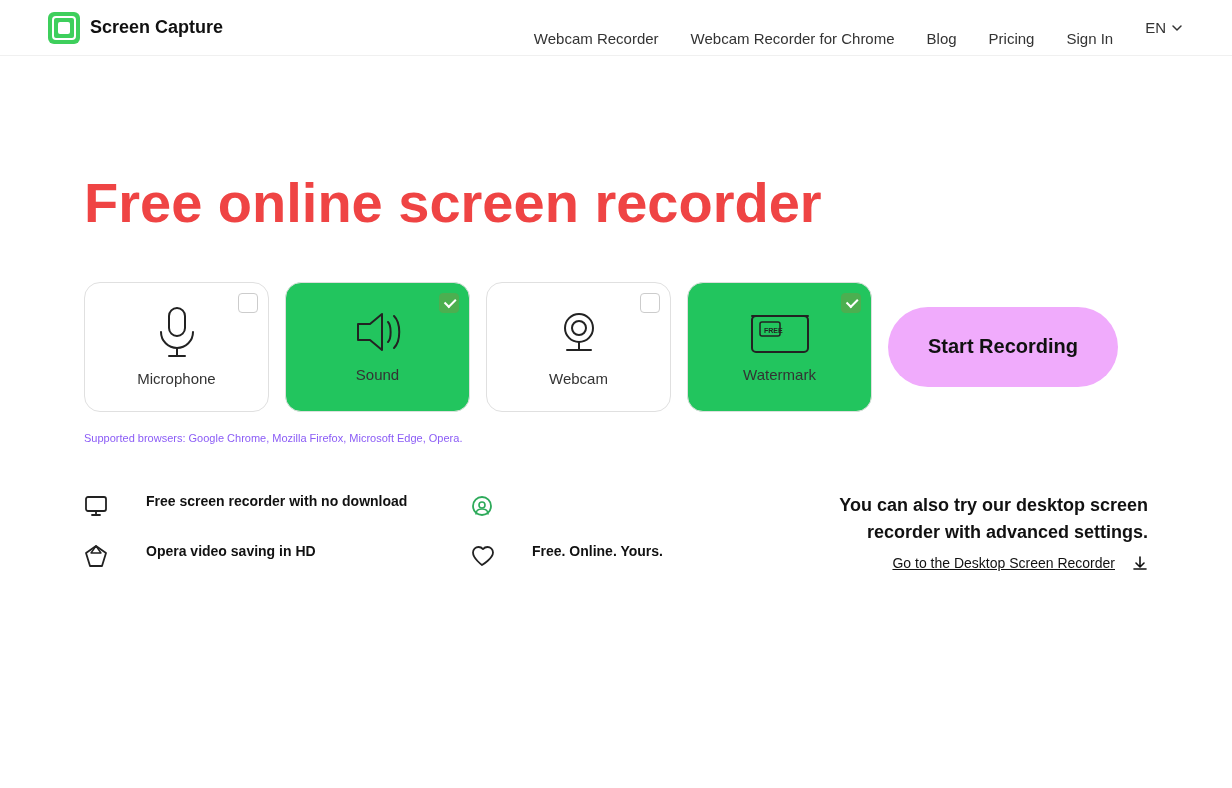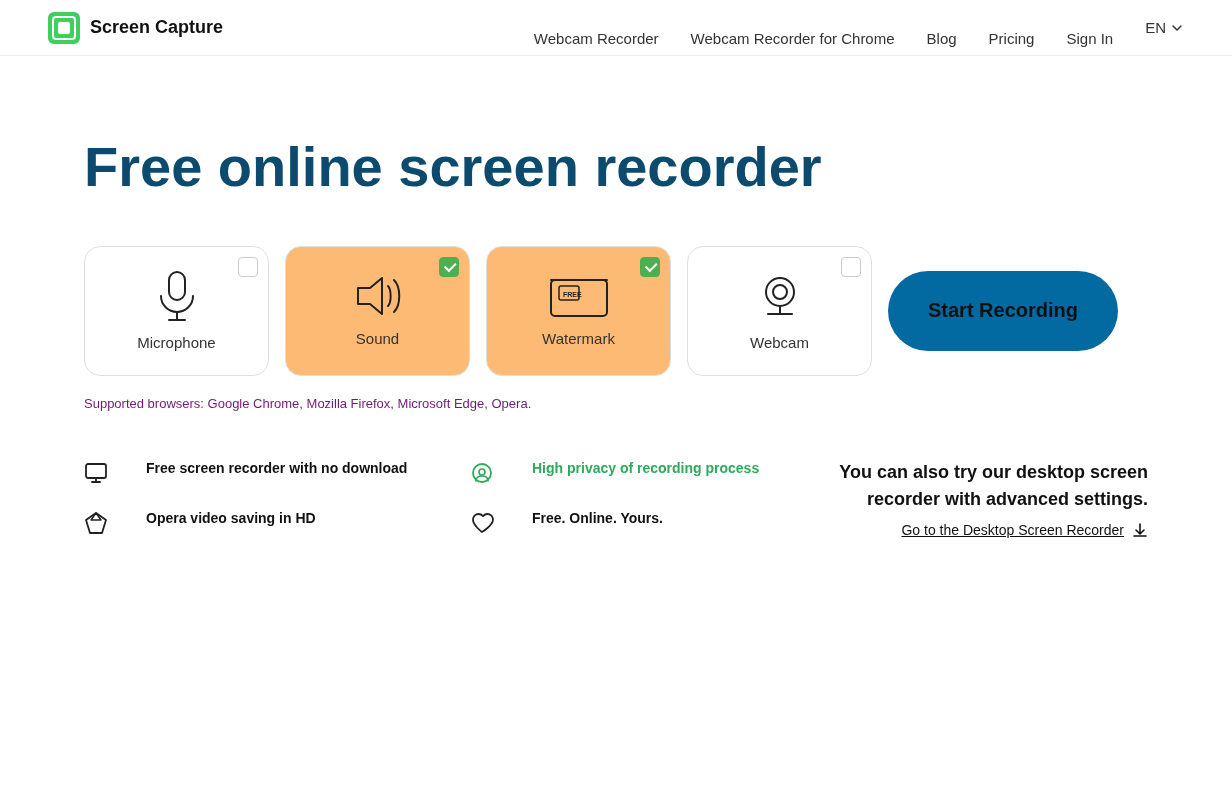--- a/index.html
+++ b/index.html
@@ -64,21 +64,22 @@
       max-width: 1160px;
       margin: 0 auto;
       padding: 80px 48px 60px;
     }
 
     .hero-title {
       font-size: 56px;
       font-weight: 800;
       line-height: 1.1;
       margin-bottom: 48px;
-      color: #0c4a6e;
+      color: #ef4444;
+      margin-top: 36px;
     }
 
     
     .recording-options {
       display: flex;
       align-items: center;
       gap: 16px;
       margin-bottom: 20px;
     }
 
@@ -90,21 +91,21 @@
       display: flex;
       flex-direction: column;
       align-items: center;
       justify-content: center;
       gap: 12px;
       cursor: pointer;
       position: relative;
       background: #fff;
     }
     .option-card.active {
-      background: #fdba74;
+      background: #22c55e;
       border-color: #dde0dd;
     }
     .option-card .checkbox {
       position: absolute;
       top: 10px;
       right: 10px;
       width: 20px;
       height: 20px;
       border: 1.5px solid #ccc;
       border-radius: 4px;
@@ -126,36 +127,36 @@
       border-left: none;
       transform: rotate(45deg) translateY(-1px);
     }
     .option-label {
       font-size: 15px;
       font-weight: 500;
       color: #333;
     }
 
     .start-btn {
-      background: #0369a1;
+      background: #f0abfc;
       color: #111;
       border: none;
       border-radius: 50px;
       padding: 0 40px;
       height: 80px;
       font-size: 20px;
       font-weight: 700;
       cursor: pointer;
       white-space: nowrap;
       min-width: 200px;
     }
 
     .supported-browsers {
-      font-size: 13px;
-      color: #701a75;
+      font-size: 11px;
+      color: #8b5cf6;
       margin-bottom: 48px;
     }
 
     
     .features-row {
       display: flex;
       gap: 0;
       margin-bottom: 0;
       align-items: flex-start;
     }
@@ -195,21 +196,21 @@
     .desktop-promo-text {
       font-size: 18px;
       font-weight: 700;
       color: #111;
       line-height: 1.5;
       margin-bottom: 8px;
     }
     .desktop-promo-link {
       display: inline-flex;
       align-items: center;
-      gap: 8px;
+      gap: 17px;
       color: #111;
       text-decoration: underline;
       font-size: 14px;
       font-weight: 500;
       cursor: pointer;
     }
 
     
     svg { display: block; }
 
@@ -260,43 +261,43 @@
     <div class="option-card active">
       <div class="checkbox checked"></div>
       <svg width="52" height="44" viewBox="0 0 52 44" fill="none">
         <polygon points="6,14 18,14 30,4 30,40 18,30 6,30" stroke="#222" stroke-width="2" fill="none" stroke-linejoin="round"></polygon>
         <path d="M36 12c3.5 3.5 3.5 16.5 0 20" stroke="#222" stroke-width="2" stroke-linecap="round" fill="none"></path>
         <path d="M42 6c7 7 7 25 0 32" stroke="#222" stroke-width="2" stroke-linecap="round" fill="none"></path>
       </svg>
       <span class="option-label">Sound</span>
     </div>
 
+    <div class="option-card">
+      <div class="checkbox"></div>
+      <svg width="48" height="52" viewBox="0 0 48 52" fill="none">
+        <circle cx="24" cy="22" r="14" stroke="#222" stroke-width="2" fill="none"></circle>
+        <circle cx="24" cy="22" r="7" stroke="#222" stroke-width="2" fill="none"></circle>
+        <line x1="24" y1="36" x2="24" y2="44" stroke="#222" stroke-width="2" stroke-linecap="round"></line>
+        <line x1="12" y1="44" x2="36" y2="44" stroke="#222" stroke-width="2" stroke-linecap="round"></line>
+      </svg>
+      <span class="option-label">Webcam</span>
+    </div>
+
     <div class="option-card active">
       <div class="checkbox checked"></div>
       <svg width="60" height="44" viewBox="0 0 60 44" fill="none">
         <rect x="2" y="6" width="56" height="36" rx="4" stroke="#222" stroke-width="2" fill="none"></rect>
         <rect x="10" y="12" width="20" height="14" rx="2" stroke="#222" stroke-width="1.5" fill="none"></rect>
         <text x="14" y="23" font-size="7" fill="#222" font-family="sans-serif" font-weight="700">FREE</text>
         <line x1="2" y1="6" x2="6" y2="6" stroke="#222" stroke-width="2" stroke-linecap="round"></line>
         <line x1="54" y1="6" x2="58" y2="6" stroke="#222" stroke-width="2" stroke-linecap="round"></line>
       </svg>
       <span class="option-label">Watermark</span>
     </div>
 
-    <div class="option-card">
-      <div class="checkbox"></div>
-      <svg width="48" height="52" viewBox="0 0 48 52" fill="none">
-        <circle cx="24" cy="22" r="14" stroke="#222" stroke-width="2" fill="none"></circle>
-        <circle cx="24" cy="22" r="7" stroke="#222" stroke-width="2" fill="none"></circle>
-        <line x1="24" y1="36" x2="24" y2="44" stroke="#222" stroke-width="2" stroke-linecap="round"></line>
-        <line x1="12" y1="44" x2="36" y2="44" stroke="#222" stroke-width="2" stroke-linecap="round"></line>
-      </svg>
-      <span class="option-label">Webcam</span>
-    </div>
-
     <button class="start-btn">Start Recording</button>
   </div>
 
   <p class="supported-browsers">Supported browsers: Google Chrome, Mozilla Firefox, Microsoft Edge, Opera.</p>
 
   <div class="features-row">
     <div class="features-left">
 
       <div class="feature-item">
         <svg class="feature-icon" viewBox="0 0 24 24" fill="none">
@@ -306,21 +307,20 @@
         </svg>
         <span class="feature-text">Free screen recorder with no download</span>
       </div>
 
       <div class="feature-item">
         <svg class="feature-icon" viewBox="0 0 24 24" fill="none">
           <circle cx="12" cy="12" r="9" stroke="#2daa5a" stroke-width="1.8" fill="none"></circle>
           <circle cx="12" cy="11" r="3" stroke="#2daa5a" stroke-width="1.6" fill="none"></circle>
           <path d="M6 20c0-3.314 2.686-5 6-5s6 1.686 6 5" stroke="#2daa5a" stroke-width="1.6" stroke-linecap="round" fill="none"></path>
         </svg>
-        <span class="feature-text green">High privacy of recording process</span>
       </div>
 
       <div class="feature-item">
         <svg class="feature-icon" viewBox="0 0 24 24" fill="none">
           <polygon points="12,2 22,9 18,22 6,22 2,9" stroke="#222" stroke-width="1.8" fill="none" stroke-linejoin="round"></polygon>
           <polygon points="12,2 7,9 12,9 17,9" stroke="#222" stroke-width="1.4" fill="none" stroke-linejoin="round"></polygon>
         </svg>
         <span class="feature-text">Opera video saving in HD</span>
       </div>
 

